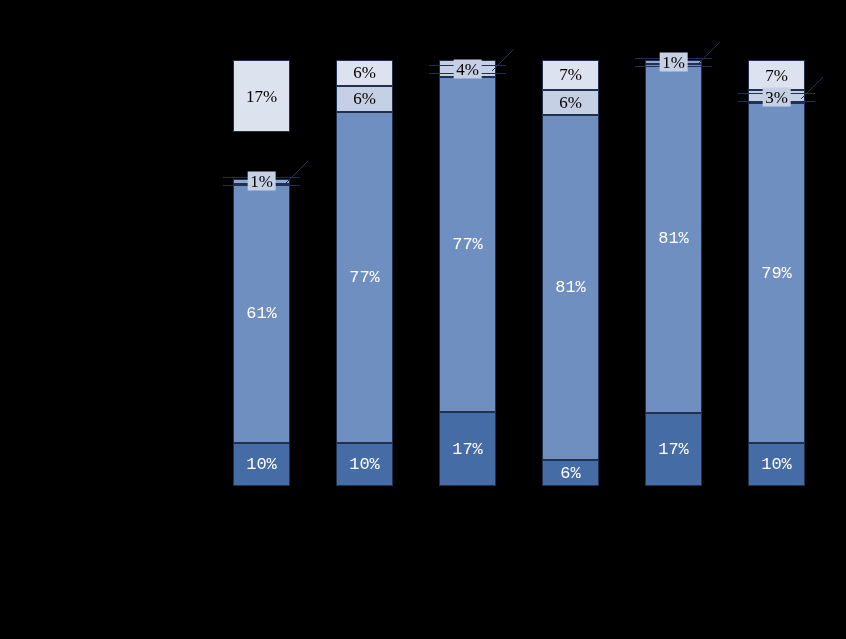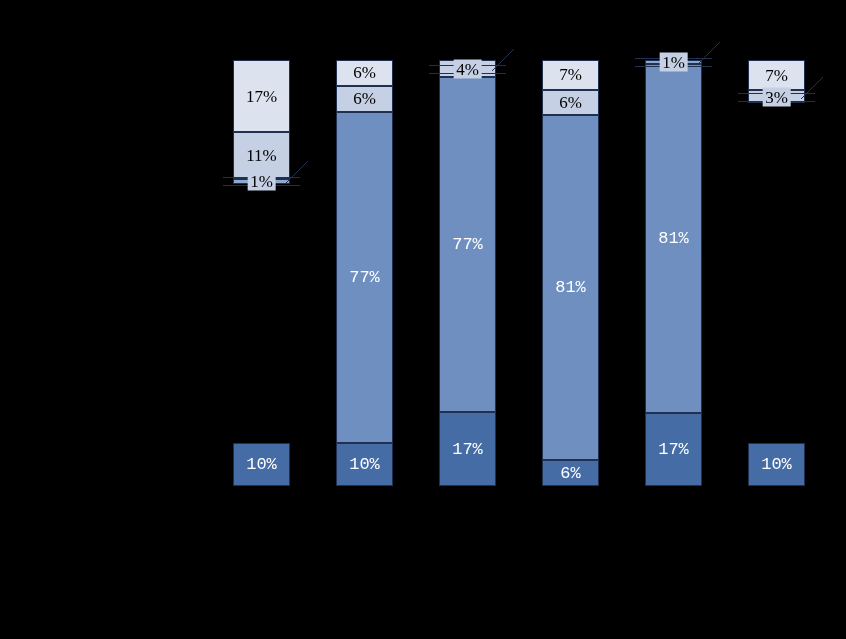--- a/index.html
+++ b/index.html
@@ -63,30 +63,30 @@
 </style>
 </head>
 <body>
 
 <div id="stage">
   <div id="bars-layer">
       <div class="bar" style="left: 233px; top: 60px; width: 57px; height: 426px;">
         <div class="seg" style="bottom: 0px; height: 42.6px; background: rgb(70, 108, 165);">
           <span class="seg-label light-text">10%</span>
         </div>
+        <div class="seg" style="bottom: 42.6px; height: 259.86px; background: rgb(110, 143, 192);">
+          <span class="seg-label light-text">61%</span>
+        </div>
         <div class="seg" style="bottom: 302.46px; height: 4.26px; background: rgb(143, 168, 207);"></div>
         <div class="leader" style="left: -10px; top: 117.41px; width: 77px; height: 1px;"></div>
         <div class="leader" style="left: -10px; top: 125.41px; width: 77px; height: 1px;"></div>
         <svg width="26" height="26" class="leader-diag" style="left: 53px; top: 99.41px;">
           <line x1="0" y1="24" x2="22" y2="2" stroke="#1f3050" stroke-width="1"></line>
         </svg>
         <div class="callout" style="background: rgb(198, 208, 228); left: 50%; transform: translate(-50%, -50%); top: 121.41px;">1%</div>
-        <div class="seg" style="bottom: 306.72px; height: 46.86px; background: rgb(198, 208, 228);">
-          <span class="seg-label dark-text">11%</span>
-        </div>
         <div class="seg" style="bottom: 353.58px; height: 72.42px; background: rgb(220, 227, 238);">
           <span class="seg-label dark-text">17%</span>
         </div>
       </div>
       <div class="bar" style="left: 336px; top: 60px; width: 57px; height: 426px;">
         <div class="seg" style="bottom: 0px; height: 43.0303px; background: rgb(70, 108, 165);">
           <span class="seg-label light-text">10%</span>
         </div>
         <div class="seg" style="bottom: 43.0303px; height: 331.333px; background: rgb(110, 143, 192);">
           <span class="seg-label light-text">77%</span>
@@ -139,20 +139,23 @@
         <div class="leader" style="left: -10px; top: 6.15152px; width: 77px; height: 1px;"></div>
         <svg width="26" height="26" class="leader-diag" style="left: 53px; top: -19.8485px;">
           <line x1="0" y1="24" x2="22" y2="2" stroke="#1f3050" stroke-width="1"></line>
         </svg>
         <div class="callout" style="background: rgb(198, 208, 228); left: 50%; transform: translate(-50%, -50%); top: 2.15152px;">1%</div>
       </div>
       <div class="bar" style="left: 748px; top: 60px; width: 57px; height: 426px;">
         <div class="seg" style="bottom: 0px; height: 43.0303px; background: rgb(70, 108, 165);">
           <span class="seg-label light-text">10%</span>
         </div>
+        <div class="seg" style="bottom: 43.0303px; height: 339.939px; background: rgb(110, 143, 192);">
+          <span class="seg-label light-text">79%</span>
+        </div>
         <div class="seg" style="bottom: 382.97px; height: 12.9091px; background: rgb(198, 208, 228);"></div>
         <div class="leader" style="left: -10px; top: 32.5758px; width: 77px; height: 1px;"></div>
         <div class="leader" style="left: -10px; top: 40.5758px; width: 77px; height: 1px;"></div>
         <svg width="26" height="26" class="leader-diag" style="left: 53px; top: 14.5758px;">
           <line x1="0" y1="24" x2="22" y2="2" stroke="#1f3050" stroke-width="1"></line>
         </svg>
         <div class="callout" style="background: rgb(198, 208, 228); left: 50%; transform: translate(-50%, -50%); top: 36.5758px;">3%</div>
         <div class="seg" style="bottom: 395.879px; height: 30.1212px; background: rgb(220, 227, 238);">
           <span class="seg-label dark-text">7%</span>
         </div>

